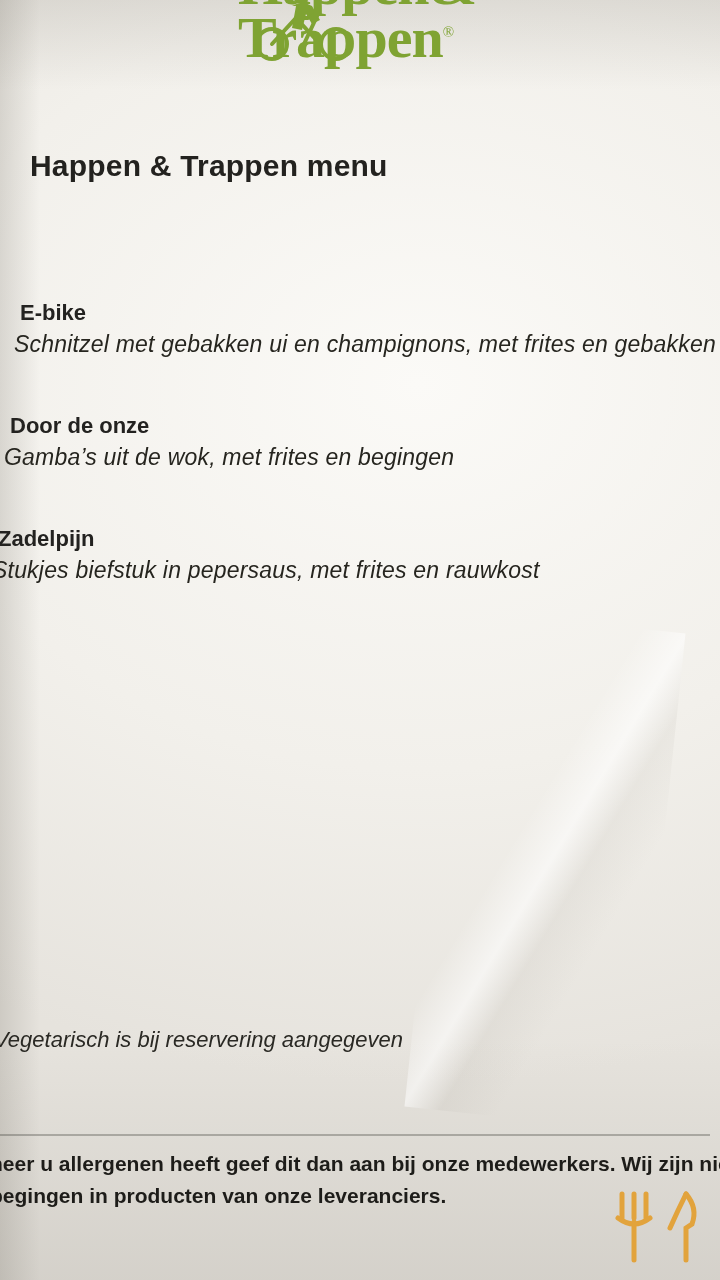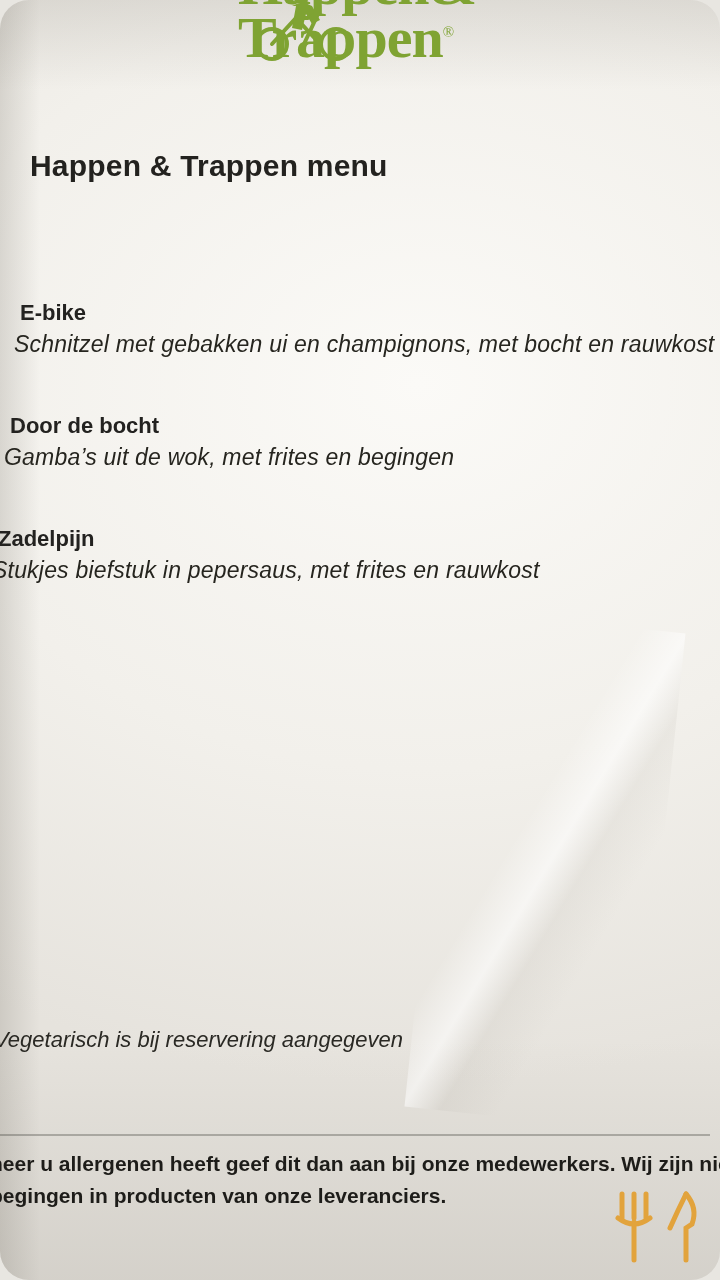--- a/index.html
+++ b/index.html
@@ -14,21 +14,20 @@
     font-family: "Liberation Sans", sans-serif;
   }
 
   #page {
     position: relative;
     width: 720px;
     height: 1280px;
     background:
       radial-gradient(ellipse 900px 700px at 58% 30%, #fbfaf7 0%, #f2f0eb 55%, #e6e3dd 100%);
     overflow: hidden;
-    border-radius: 29px;
   }
 
   
   .paper-shade-left {
     position: absolute;
     left: 0; top: 0;
     width: 40px; height: 1280px;
     background: linear-gradient(to right, rgba(120,115,105,0.22), rgba(120,115,105,0));
     pointer-events: none;
   }
@@ -211,25 +210,25 @@
       <span class="logo-line2">Trappen<span class="logo-tm">®</span></span>
     </div>
   </div>
 
   <div class="menu-title">Happen &amp; Trappen menu</div>
 
   <div class="menu-list">
 
     <div class="menu-item i0">
       <div class="item-name">E-bike</div>
-      <div class="item-desc">Schnitzel met gebakken ui en champignons, met bocht en rauwkost</div>
+      <div class="item-desc">Schnitzel met gebakken ui en champignons, met frites en gebakken</div>
     </div>
 
     <div class="menu-item i1">
-      <div class="item-name">Door de bocht</div>
+      <div class="item-name">Door de onze</div>
       <div class="item-desc">Gamba’s uit de wok, met frites en begingen</div>
     </div>
 
     <div class="menu-item i2">
       <div class="item-name">Zadelpijn</div>
       <div class="item-desc">Stukjes biefstuk in pepersaus, met frites en rauwkost</div>
     </div>
 
     <div class="note">Vegetarisch is bij reservering aangegeven</div>
   </div>

